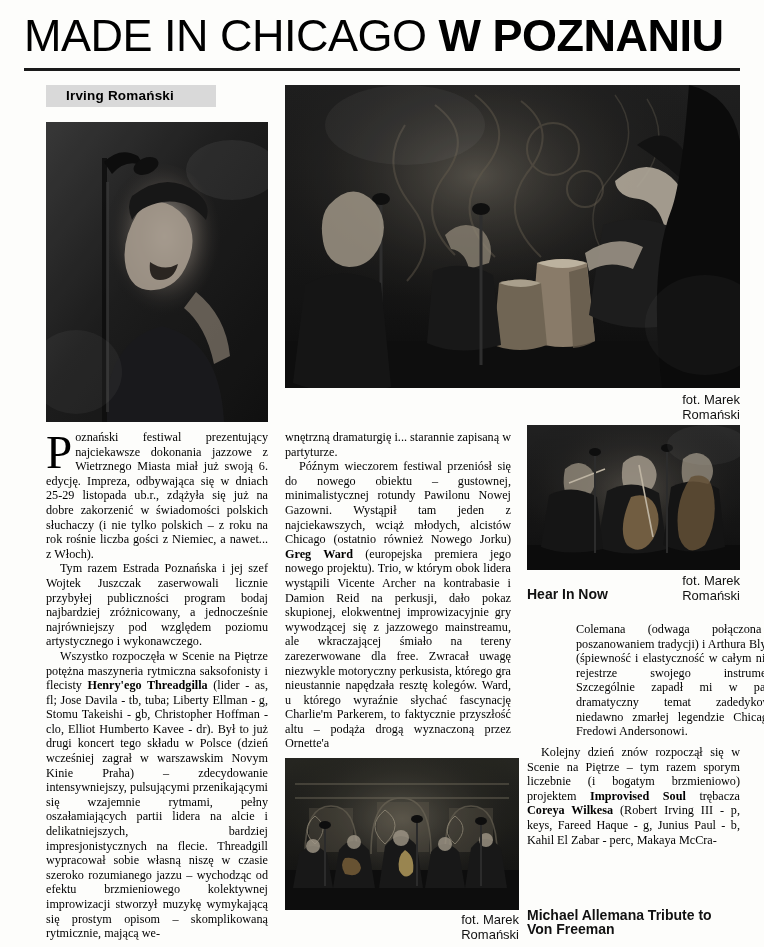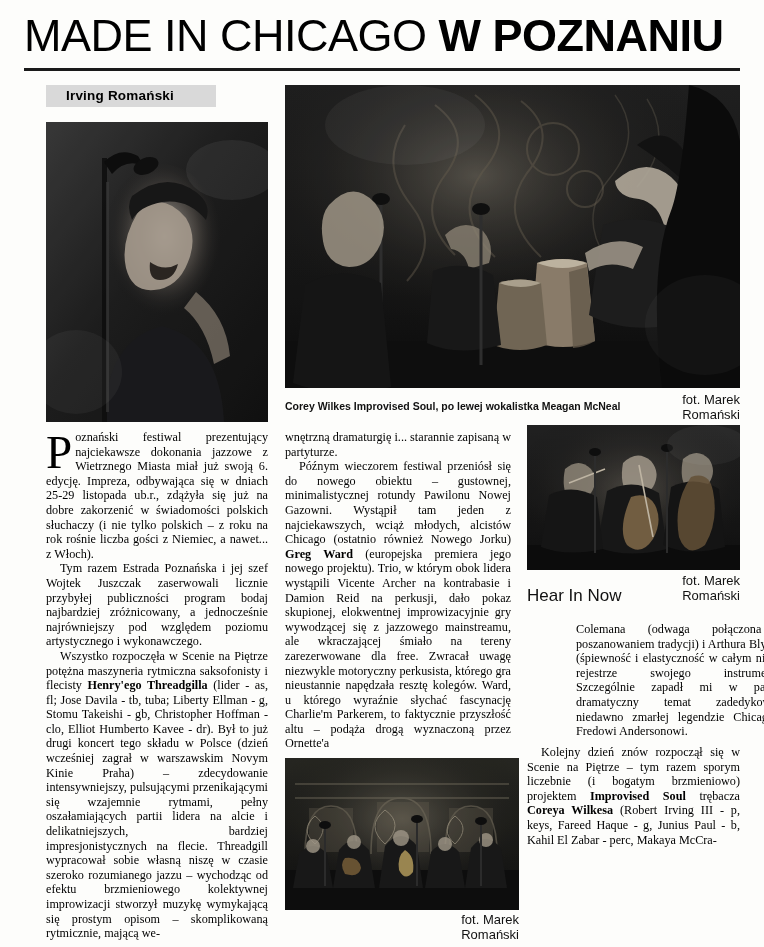--- a/index.html
+++ b/index.html
@@ -119,22 +119,22 @@
     line-height: 38px;
     font-weight: 400;
     padding: 2px 3px 0 0;
     margin-top: 1px;
   }
   b, strong { font-weight: 700; margin-top: 40px; }
 
   .subhead {
     position: absolute;
     font-family: "Liberation Sans", sans-serif;
-    font-weight: 400;
-    font-size: 17px;
+    font-weight: 700;
+    font-size: 14px;
     color: #111;
   }
 </style>
 </head>
 <body>
 
 <div class="page">
 
   <div class="headline">
     <span class="light">MADE IN CHICAGO </span><span class="bold">W POZNANIU</span>
@@ -239,21 +239,20 @@
       <path d="M44 120 q24 -26 46 -2 q14 18 6 40 q-10 24 -32 24 q-22 -2 -26 -26 q-4 -24 6 -36 z" fill="#b3a897" opacity="0.85"></path>
       <path d="M20 200 q36 -22 76 -2 l10 104 q-54 12 -98 -4 z" fill="#121212"></path>
 
       <path d="M404 0 q42 10 51 56 l0 247 -78 0 q-14 -120 10 -180 q10 -30 17 -123 z" fill="#060606"></path>
 
       <ellipse cx="120" cy="40" rx="80" ry="40" fill="#ffffff" opacity="0.05"></ellipse>
       <ellipse cx="420" cy="240" rx="60" ry="50" fill="#ffffff" opacity="0.04"></ellipse>
     </svg>
   </div>
   <div class="credit" style="left:640px; top:392px; width:100px;">fot. Marek Romański</div>
-  <div class="caption" style="left:285px; top:400px; width:455px;">Corey Wilkes Improvised Soul, po lewej wokalistka Meagan McNeal</div>
 
   <div class="photo" id="photo3">
     <svg class="grain" viewBox="0 0 213 145" preserveAspectRatio="none">
       <defs>
         <linearGradient id="g3" x1="0" y1="0" x2="0" y2="1">
           <stop offset="0%" stop-color="#202020"></stop>
           <stop offset="100%" stop-color="#0a0a0a"></stop>
         </linearGradient>
         <radialGradient id="g3b" cx="0.5" cy="0.45" r="0.6">
           <stop offset="0%" stop-color="#9a9080" stop-opacity="0.45"></stop>
@@ -346,20 +345,21 @@
         <line x1="40" y1="70" x2="40" y2="128"></line>
         <line x1="132" y1="64" x2="132" y2="128"></line>
         <line x1="196" y1="66" x2="196" y2="128"></line>
       </g>
       <ellipse cx="40" cy="67" rx="6" ry="4" fill="#0a0a0a"></ellipse>
       <ellipse cx="132" cy="61" rx="6" ry="4" fill="#0a0a0a"></ellipse>
       <ellipse cx="196" cy="63" rx="6" ry="4" fill="#0a0a0a"></ellipse>
     </svg>
   </div>
   <div class="credit" style="left:419px; top:912px; width:100px;">fot. Marek Romański</div>
+  <div class="subhead" style="left:527px; top:908px; width:213px; line-height:14px;">Michael Allemana Tribute to Von Freeman</div>
 
   <div class="col" id="col1">
     <p class="noind"><span class="dropcap">P</span><span>oznański festiwal prezentujący najciekawsze dokonania jazzowe z Wietrznego Miasta miał już swoją 6. edycję. Impreza, odbywająca się w dniach 25-29 listopada ub.r., zdążyła się już na dobre zakorzenić w świadomości polskich słuchaczy (i nie tylko polskich – z roku na rok rośnie liczba gości z Niemiec, a nawet... z Włoch).</span></p>
     <p><span>Tym razem Estrada Poznańska i jej szef Wojtek Juszczak zaserwowali licznie przybyłej publiczności program bodaj najbardziej zróżnicowany, a jednocześnie najrówniejszy pod względem poziomu artystycznego i wykonawczego.</span></p>
     <p><span>Wszystko rozpoczęła w Scenie na Piętrze potężna maszyneria rytmiczna saksofonisty i flecisty <b>Henry'ego Threadgilla</b> (lider - as, fl; Jose Davila - tb, tuba; Liberty Ellman - g, Stomu Takeishi - gb, Christopher Hoffman - clo, Elliot Humberto Kavee - dr). Był to już drugi koncert tego składu w Polsce (dzień wcześniej zagrał w warszawskim Novym Kinie Praha) – zdecydowanie intensywniejszy, pulsującymi przenikającymi się wzajemnie rytmami, pełny oszałamiających partii lidera na alcie i delikatniejszych, bardziej impresjonistycznych na flecie. Threadgill wypracował sobie własną niszę w czasie szeroko rozumianego jazzu – wychodząc od efektu brzmieniowego kolektywnej improwizacji stworzył muzykę wymykającą się prostym opisom – skomplikowaną rytmicznie, mającą we-</span></p>
   </div>
 
   <div class="col" id="col2">
     <p class="noind"><span>wnętrzną dramaturgię i... starannie zapisaną w partyturze.</span></p>
     <p><span>Późnym wieczorem festiwal przeniósł się do nowego obiektu – gustownej, minimalistycznej rotundy Pawilonu Nowej Gazowni. Wystąpił tam jeden z najciekawszych, wciąż młodych, alcistów Chicago (ostatnio również Nowego Jorku) <b>Greg Ward</b> (europejska premiera jego nowego projektu). Trio, w którym obok lidera wystąpili Vicente Archer na kontrabasie i Damion Reid na perkusji, dało pokaz skupionej, elokwentnej improwizacyjnie gry wywodzącej się z jazzowego mainstreamu, ale wkraczającej śmiało na tereny zarezerwowane dla free. Zwracał uwagę niezwykle motoryczny perkusista, którego gra nieustannie napędzała resztę kolegów. Ward, u którego wyraźnie słychać fascynację Charlie'm Parkerem, to faktycznie przyszłość altu – podąża drogą wyznaczoną przez Ornette'a</span></p>

